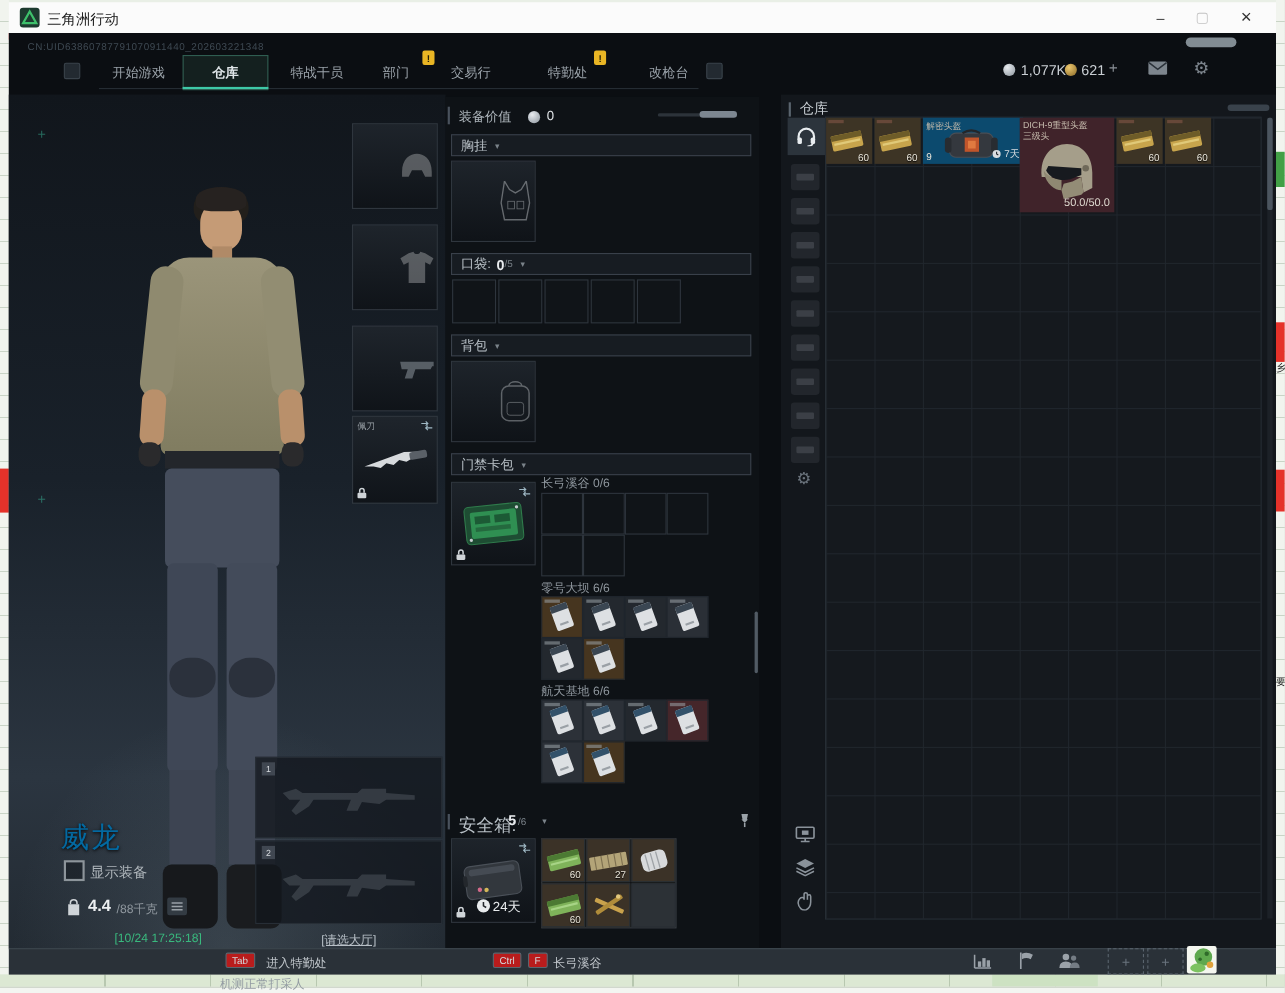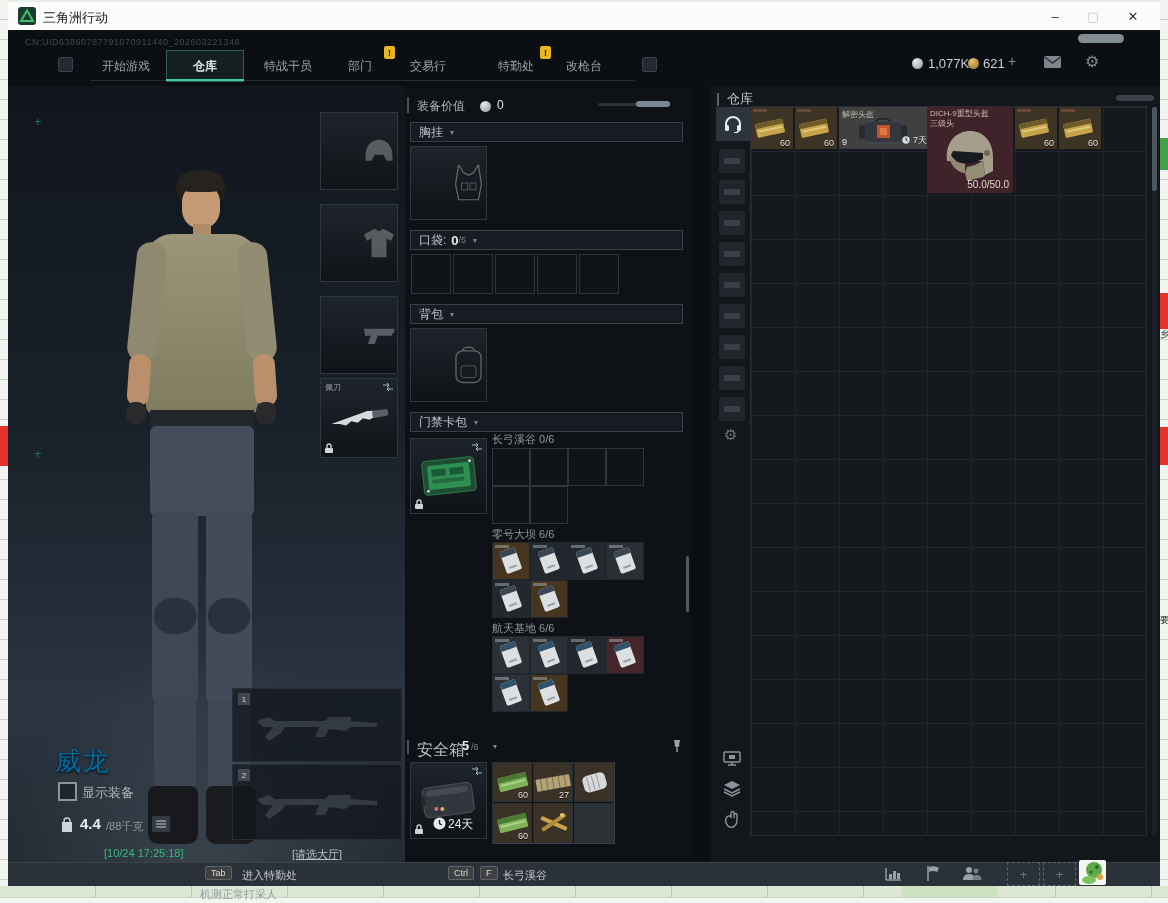--- a/index.html
+++ b/index.html
@@ -26,21 +26,21 @@
         border:1px solid #2f363e;box-sizing:border-box;padding-left:40px;}
   .cellE{border:1px solid #2e353d;background:rgba(18,22,27,.6);box-sizing:border-box;}
   .card-cell{width:38px;height:38px;box-sizing:border-box;border:1px solid #20262d;
              display:flex;align-items:center;justify-content:center;overflow:hidden;position:absolute;}
   .card-label{position:absolute;left:2px;top:2px;width:14px;height:3px;background:#9aa2a8;opacity:.55;}
   .cnt{position:absolute;right:3px;bottom:1px;font-size:9px;color:#e9e5d9;text-shadow:0 1px 1px #000;}
   .tab{color:#9aa2a9;font-size:12px;display:flex;align-items:center;justify-content:center;}
   .tab.active{color:#dfe5e8;}
   .badge{background:#e9b524;color:#262008;font-size:9px;font-weight:bold;border-radius:2px;
          width:11px;height:13px;display:flex;align-items:center;justify-content:center;}
-  .key{background:#404040;border:1px solid #5c656e;border-radius:2px;color:#d3d8dc;
+  .key{background:#b91c1c;border:1px solid #5c656e;border-radius:2px;color:#d3d8dc;
        font-size:9px;padding:1px 5px;display:inline-block;}
   .coin{border-radius:50%;display:inline-block;}
   .coin.silver{background:radial-gradient(circle at 35% 30%,#e8ebef,#8b949c);}
   .coin.gold{background:radial-gradient(circle at 35% 30%,#ecc76e,#8a6a28);}
   .ghost-ic{width:26px;height:24px;border-radius:3px;background:rgba(165,175,185,.10);position:relative;}
   .ghost-ic:after{content:"";position:absolute;left:5px;top:9px;width:16px;height:6px;
                   background:rgba(190,200,210,.16);border-radius:1px;}
   .lockic{position:absolute;left:3px;bottom:3px;}
   .swapic{position:absolute;right:3px;top:3px;}
   .hudplus{color:#3ec9a7;opacity:.45;font-size:13px;}
@@ -82,21 +82,21 @@
 <div class="abs" style="left:58px;top:57px;width:13px;height:13px;background:#232a31;border:1px solid #3a434b;border-radius:2px"></div>
 <div class="abs tab" style="left:100px;top:54px;width:52px;height:24px">开始游戏</div>
 <div class="abs tab active" style="left:166px;top:50px;width:76px;height:30px;border:1px solid #2f5d51;background:rgba(36,66,58,.35);font-weight:bold">仓库</div>
 <div class="abs" style="left:166px;top:79px;width:78px;height:2px;background:#3ec9a7"></div>
 <div class="abs tab" style="left:258px;top:54px;width:60px;height:24px">特战干员</div>
 <div class="abs tab" style="left:340px;top:54px;width:40px;height:24px">部门</div>
 <div class="abs badge" style="left:384px;top:46px">!</div>
 <div class="abs tab" style="left:404px;top:54px;width:48px;height:24px">交易行</div>
 <div class="abs tab" style="left:492px;top:54px;width:48px;height:24px">特勤处</div>
 <div class="abs badge" style="left:540px;top:46px">!</div>
-<div class="abs tab" style="left:560px;top:54px;width:48px;height:24px">改枪台</div>
+<div class="abs tab" style="left:584px;top:54px;width:48px;height:24px">改枪台</div>
 <div class="abs" style="left:642px;top:57px;width:13px;height:13px;background:#232a31;border:1px solid #3a434b;border-radius:2px"></div>
 
 <span class="abs coin silver" style="left:912px;top:58px;width:11px;height:11px"></span>
 <span class="abs" style="left:928px;top:56px;font-size:13px;color:#c9ced3">1,077K</span>
 <span class="abs coin gold" style="left:968px;top:58px;width:11px;height:11px"></span>
 <span class="abs" style="left:983px;top:56px;font-size:13px;color:#c9ced3">621</span>
 <span class="abs" style="left:1008px;top:53px;font-size:14px;color:#8a9097">+</span>
 <div class="abs" style="left:1043px;top:55px">
   <svg width="19" height="14" viewBox="0 0 19 14">
         <rect x="1" y="1" width="17" height="12" rx="1.5" fill="#7d858d"></rect>
@@ -604,21 +604,21 @@
   <i class="card-label" style="background:#8a5a4a"></i>
   <svg width="38" height="30" viewBox="0 0 38 30" style="margin:6px 0 0 1px">
         <g transform="rotate(-12 19 15)">
           <rect x="4" y="8" width="28" height="14" rx="1.5" fill="#c7a44c"></rect>
           <rect x="4" y="8" width="28" height="5" fill="#6e5c28"></rect>
           <rect x="6" y="15" width="24" height="2" fill="#e0c978"></rect>
         </g>
       </svg>
   <span class="cnt">60</span>
 </div>
-<div class="abs" style="left:839px;top:107px;width:91px;height:42px;background:#404040">
+<div class="abs" style="left:839px;top:107px;width:91px;height:42px;background:#0c4a6e">
   <span class="abs" style="left:3px;top:2px;font-size:8px;color:#b9b4a8">解密头盔</span>
   <svg width="52" height="32" viewBox="0 0 52 32" style="margin:8px 0 0 18px">
         <rect x="6" y="6" width="40" height="22" rx="6" fill="#34383e" stroke="#484e56"></rect>
         <rect x="2" y="10" width="6" height="14" rx="3" fill="#282c31"></rect>
         <rect x="44" y="10" width="6" height="14" rx="3" fill="#282c31"></rect>
         <rect x="20" y="10" width="13" height="13" fill="#c0552b"></rect>
         <rect x="23" y="13" width="7" height="7" fill="#e07a40"></rect>
         <path d="M18 6 q8 -5 16 0" stroke="#23262a" stroke-width="2" fill="none"></path>
       </svg>
   <span class="abs" style="left:3px;bottom:2px;font-size:9px;color:#e9e5d9">9</span>

